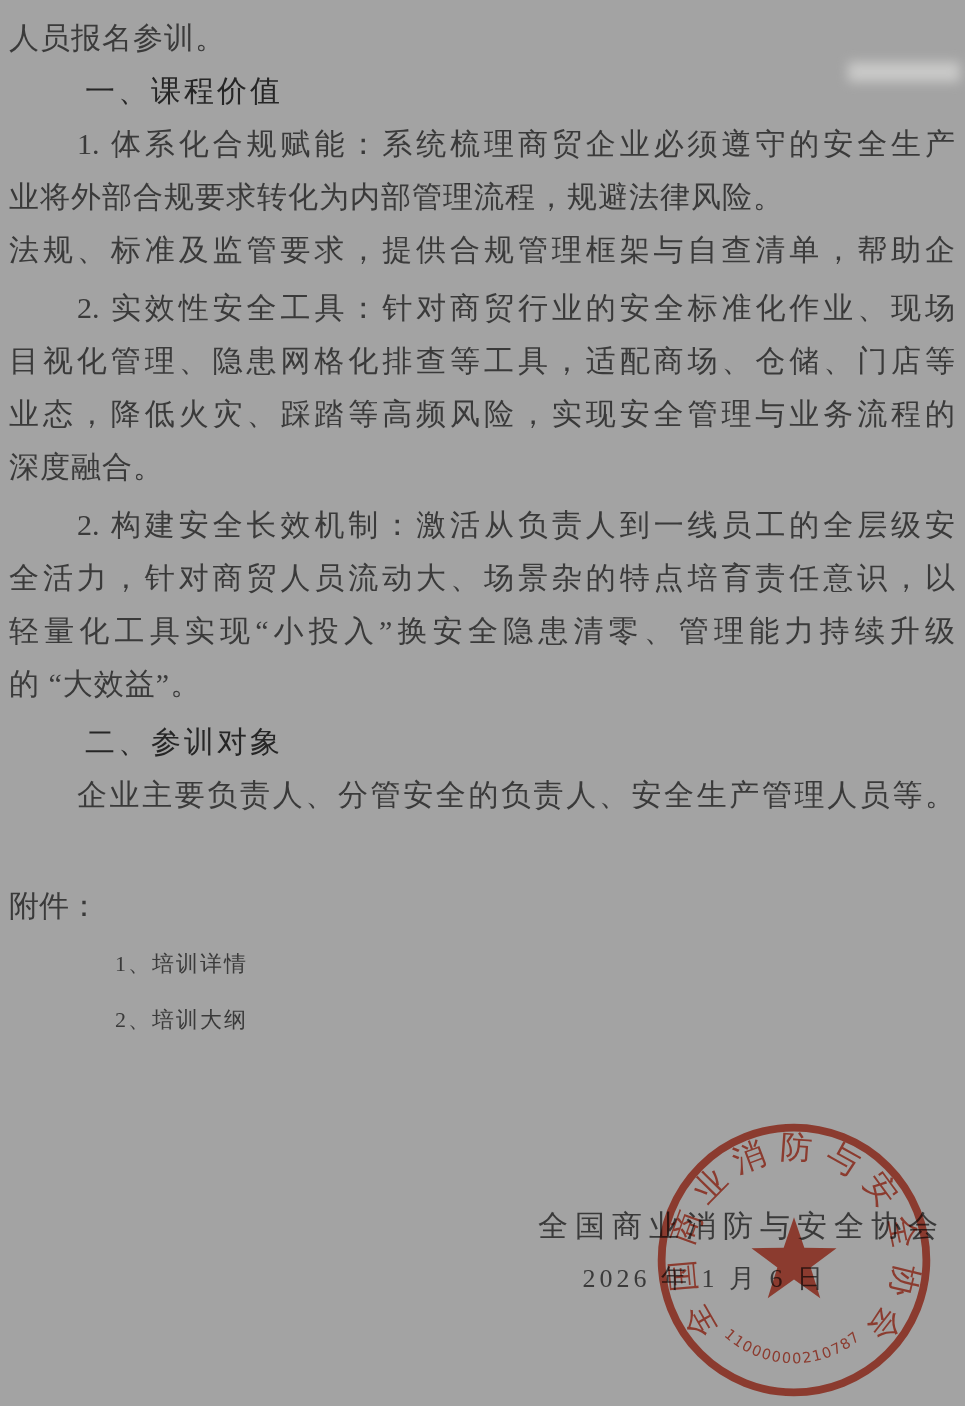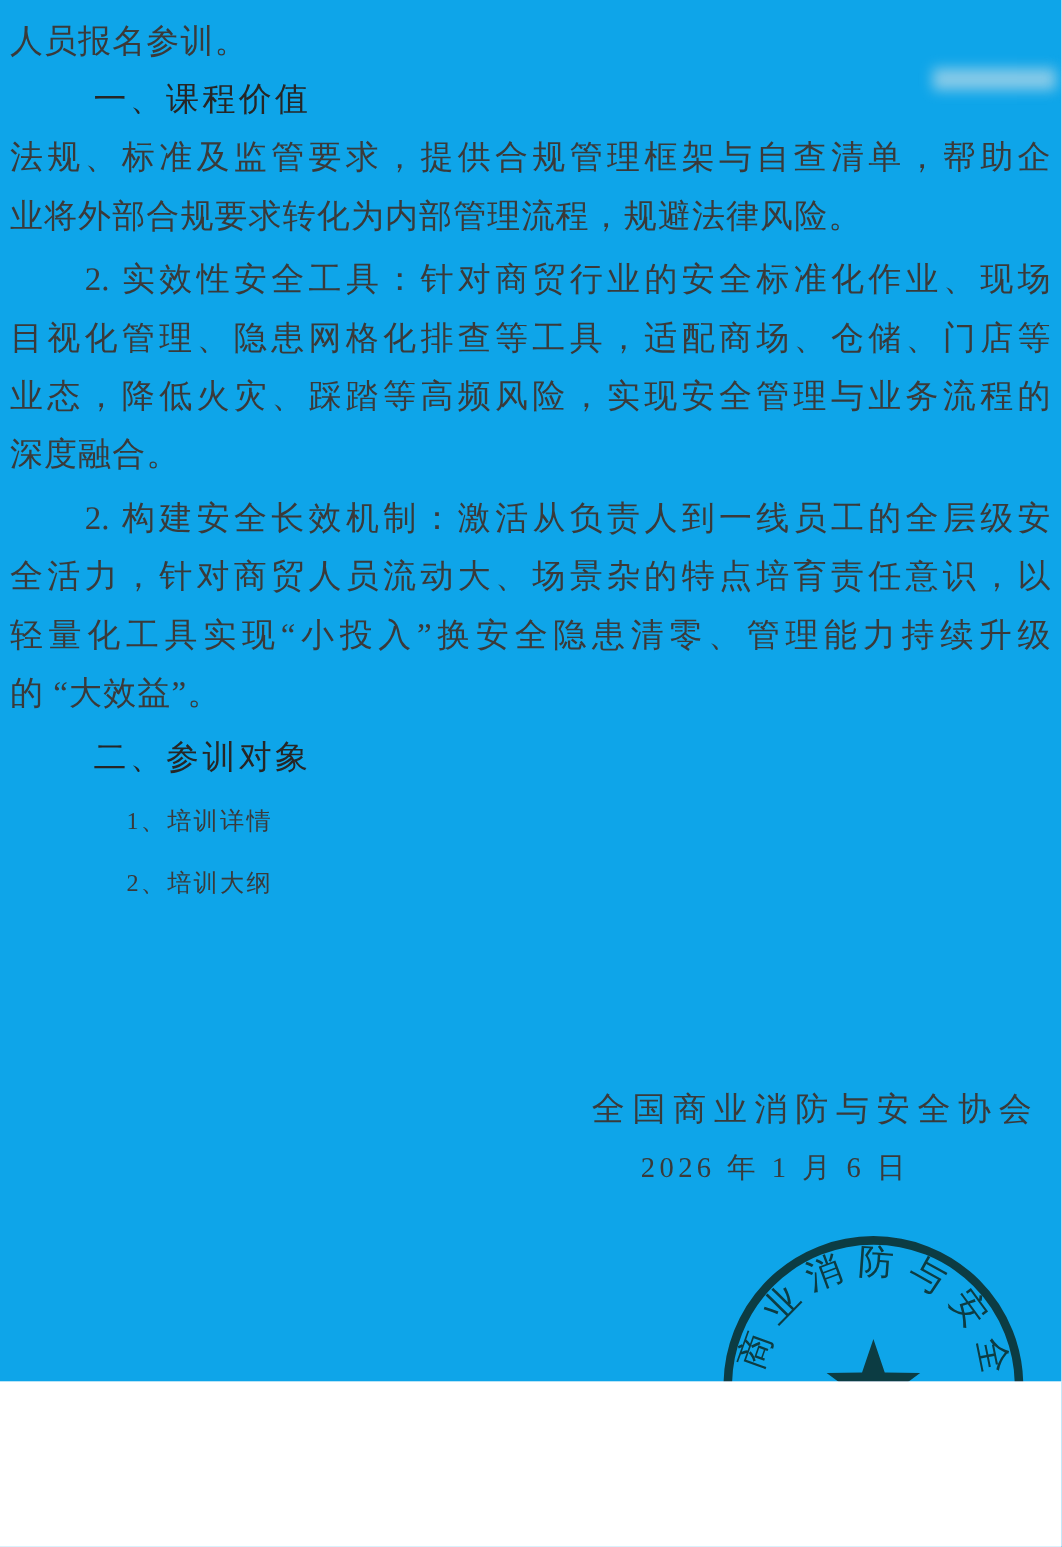--- a/index.html
+++ b/index.html
@@ -3,22 +3,22 @@
 <meta charset="utf-8">
 <style>
   html, body {
     margin: 0;
     padding: 0;
     background: #ffffff;
   }
   .page {
     position: relative;
     width: 965px;
-    height: 1256px;
-    background: #0ea5e9;
+    height: 1406px;
+    background: #a3a3a3;
     overflow: hidden;
     font-family: "Liberation Serif", "DejaVu Serif", serif;
     color: #3a3a3a;
   }
   .doc {
     position: relative;
     padding: 11px 10px 0 9px;
     z-index: 1;
   }
   .ln {
@@ -98,32 +98,35 @@
 </style>
 </head>
 <body>
 
 <div class="page">
   <div class="smudge"></div>
 
   <div class="doc">
     <div class="ln">人员报名参训。</div>
     <div class="ln heading">一、课程价值</div>
+    <div class="ln jfull indent">1. 体系化合规赋能：系统梳理商贸企业必须遵守的安全生产</div>
+    <div class="ln">业将外部合规要求转化为内部管理流程，规避法律风险。</div>
     <div class="ln jfull">法规、标准及监管要求，提供合规管理框架与自查清单，帮助企</div>
-    <div class="ln">业将外部合规要求转化为内部管理流程，规避法律风险。</div>
     <div class="ln jfull indent gap">2. 实效性安全工具：针对商贸行业的安全标准化作业、现场</div>
     <div class="ln jfull">目视化管理、隐患网格化排查等工具，适配商场、仓储、门店等</div>
     <div class="ln jfull">业态，降低火灾、踩踏等高频风险，实现安全管理与业务流程的</div>
     <div class="ln">深度融合。</div>
     <div class="ln jfull indent gap">2. 构建安全长效机制：激活从负责人到一线员工的全层级安</div>
     <div class="ln jfull">全活力，针对商贸人员流动大、场景杂的特点培育责任意识，以</div>
     <div class="ln jfull">轻量化工具实现“小投入”换安全隐患清零、管理能力持续升级</div>
     <div class="ln">的 “大效益”。</div>
     <div class="ln heading gap">二、参训对象</div>
+    <div class="ln jfull indent">企业主要负责人、分管安全的负责人、安全生产管理人员等。</div>
 
+    <div class="attach-label">附件：</div>
     <div class="attach-list">
       <div class="attach-item">1、培训详情</div>
       <div class="attach-item">2、培训大纲</div>
     </div>
 
     <div class="sig-org">全国商业消防与安全协会</div>
     <div class="sig-date">2026 年 1 月 6 日</div>
   </div>
 
   <div class="seal">

